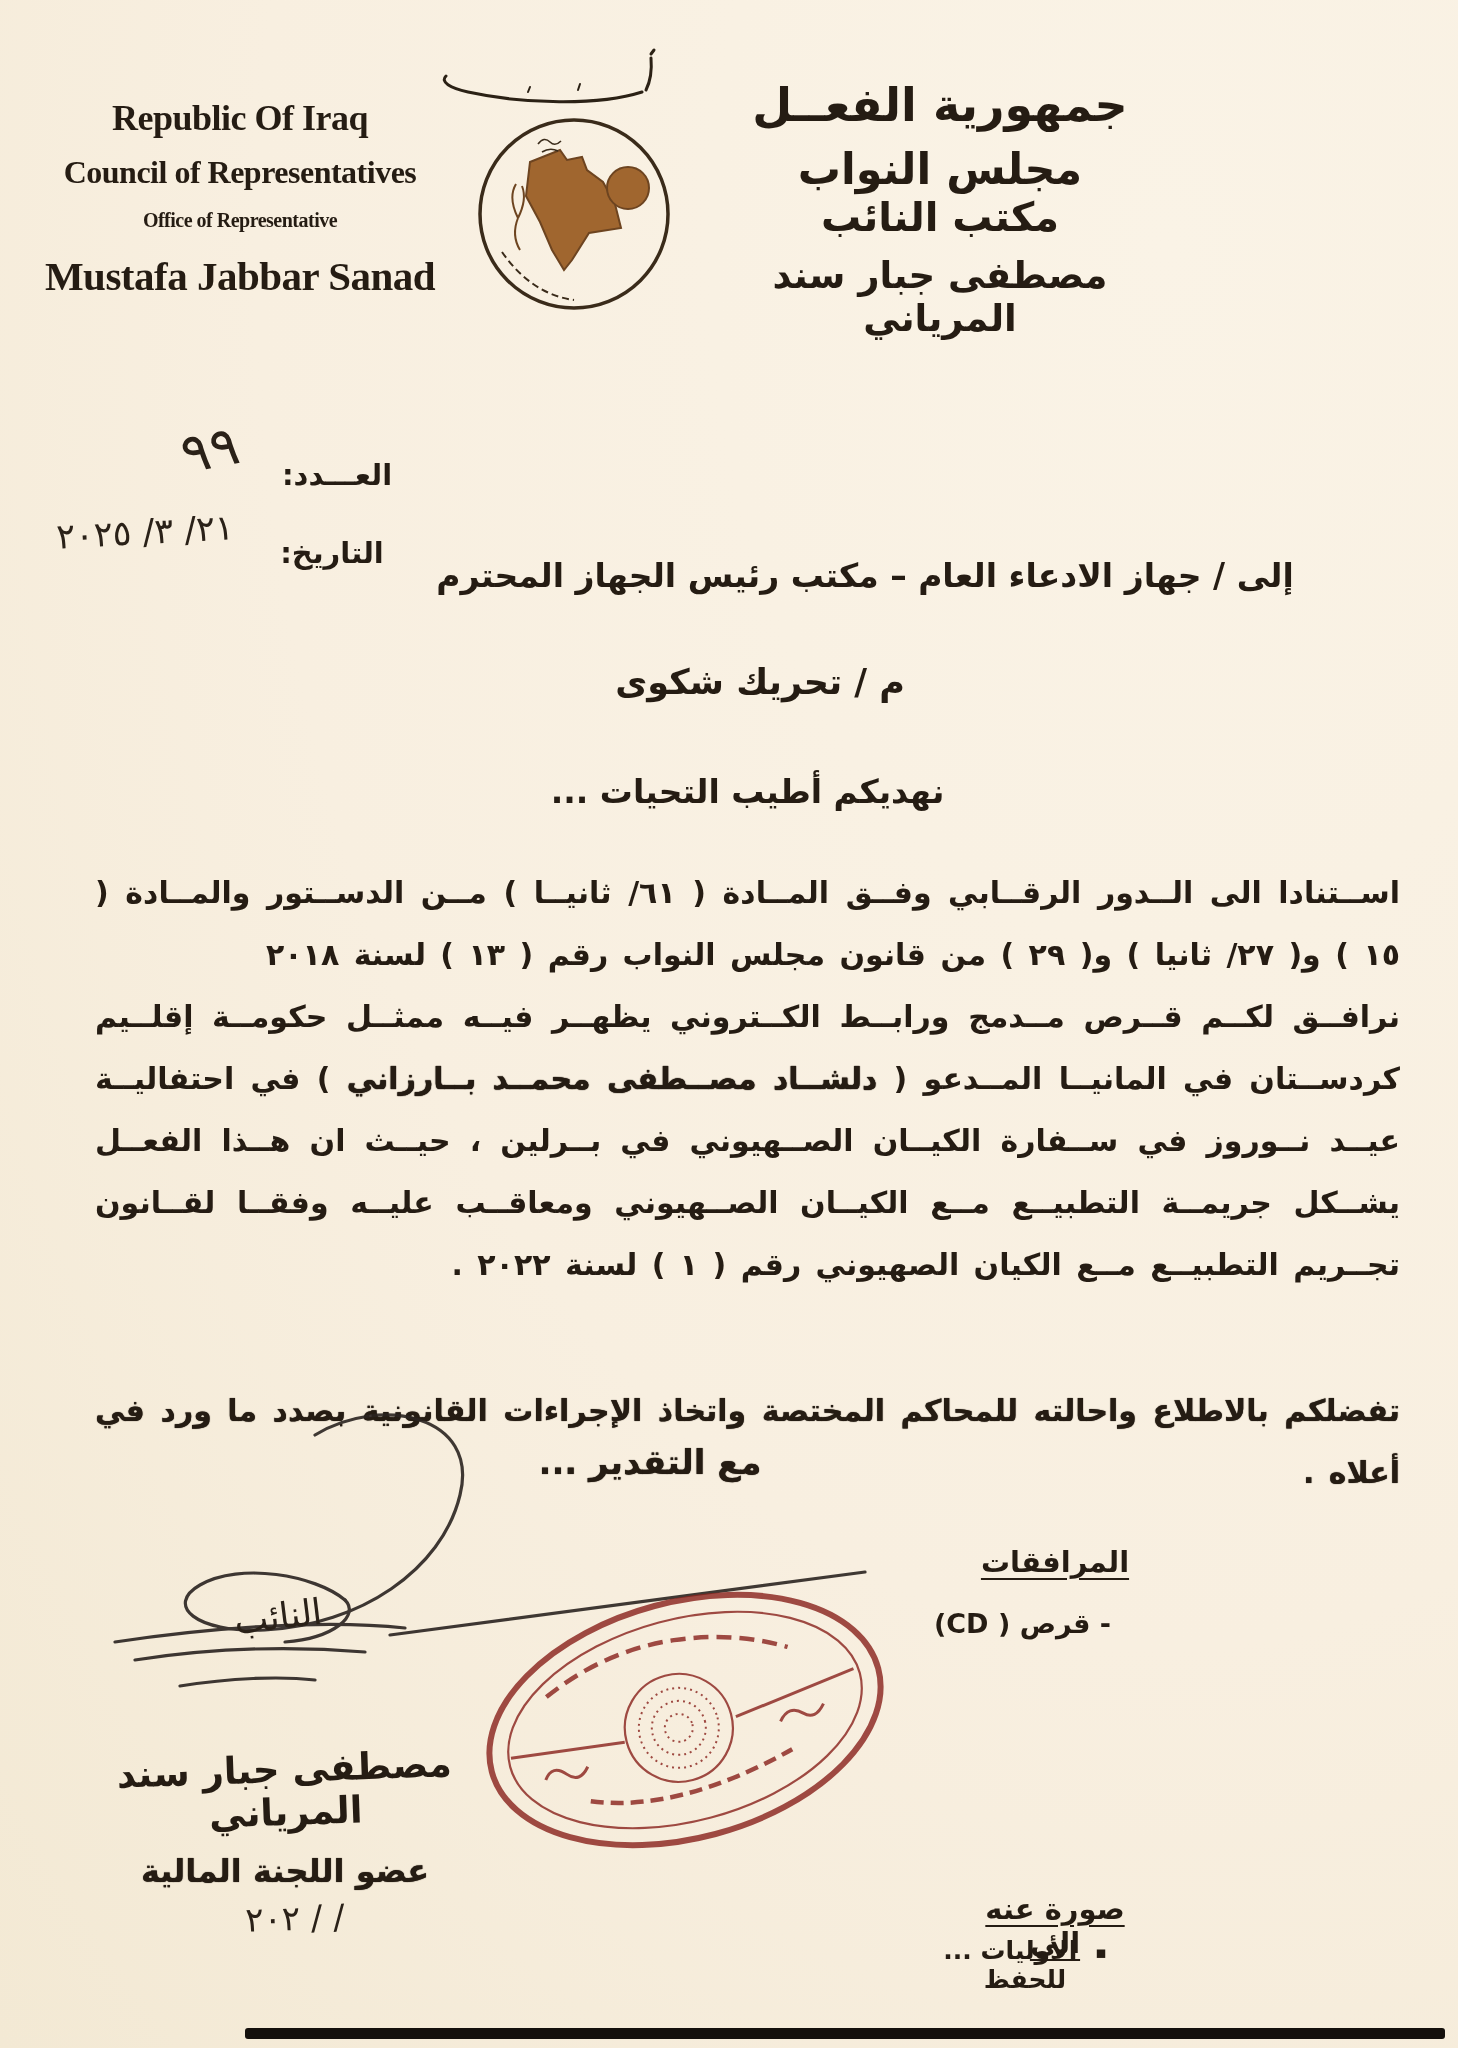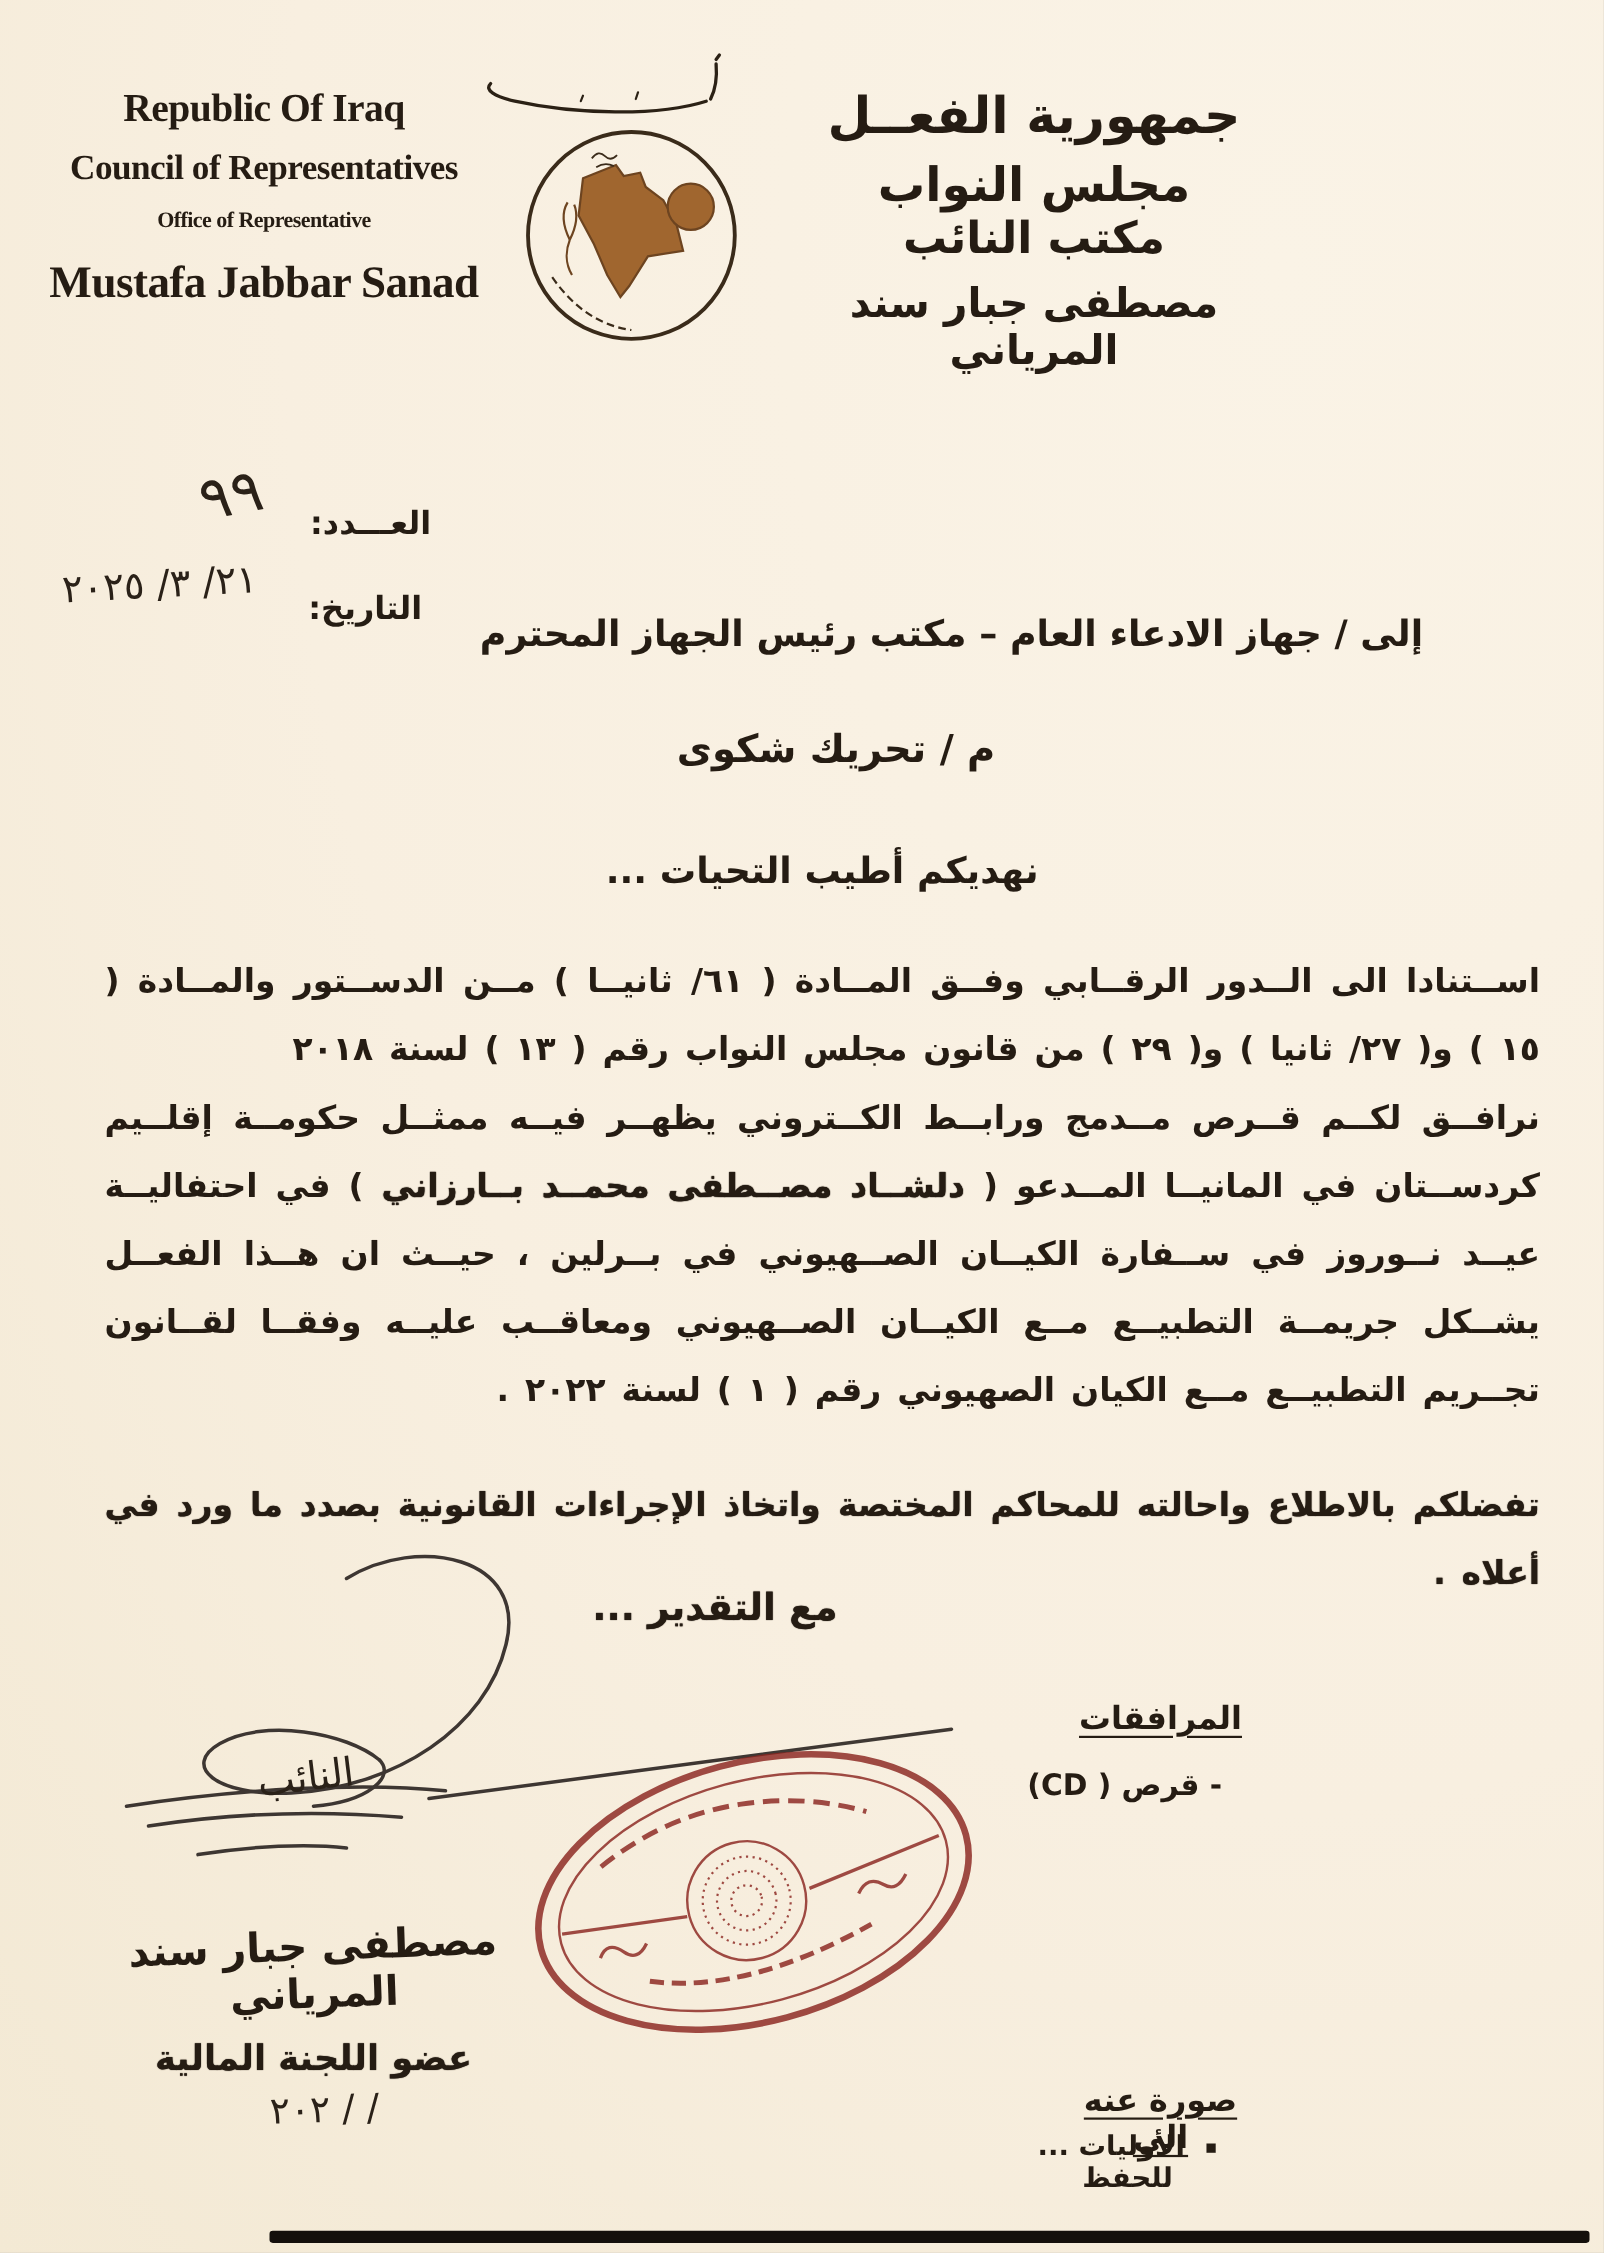--- a/index.html
+++ b/index.html
@@ -15,21 +15,21 @@
   .abs{position:absolute;}
   .ar{direction:rtl;font-family:"DejaVu Sans",sans-serif;}
   .en{font-family:"Liberation Serif",serif;}
   .center{text-align:center;}
   .right{text-align:center;}
   .bold{font-weight:700;}
   .just{text-align:justify;text-align-last:right;}
   .hand{font-weight:400;color:#2a2118;}
   .underline{text-decoration:underline;text-underline-offset:6px;}
   
-  .en-line{font-weight:700;letter-spacing:-0.5px;line-height:1.0;}
+  .en-line{font-weight:700;letter-spacing:-0.5px;line-height:1.0;margin-top:20px;}
   
   .para{font-size:30px;font-weight:700;line-height:62px;letter-spacing:0;word-spacing:4px;}
   .bolder{font-weight:700;text-shadow:0 0 1px #251c13, 0 0 1px #251c13;}
   svg{display:block;overflow:visible;}
 </style>
 </head>
 <body>
 
 <div id="page">
 
@@ -95,21 +95,21 @@
   <div class="abs ar bold center" style="left:520px;top:662px;width:480px;font-size:35px;">م / تحريك شكوى</div>
 
   <div class="abs ar bold right" style="left:95px;top:772px;width:1305px;font-size:33px;">نهديكم أطيب التحيات ...</div>
 
   <div class="abs ar para just" style="left:95px;top:862px;width:1305px;">اســتنادا الى الــدور الرقــابي وفــق المــادة ( ٦١/ ثانيــا ) مــن الدســتور والمــادة ( ١٥ ) و( ٢٧/ ثانيا ) و( ٢٩ ) من قانون مجلس النواب رقم ( ١٣ ) لسنة ٢٠١٨</div>
 
   <div class="abs ar para just" style="left:95px;top:986px;width:1305px;">
     <span>نرافــق لكــم قــرص مــدمج ورابــط الكــتروني يظهــر فيــه ممثــل حكومــة إقلــيم كردســتان في المانيــا المــدعو ( </span><span class="bolder">دلشــاد مصــطفى محمــد بــارزاني</span><span> ) في احتفاليــة عيــد نــوروز في ســفارة الكيــان الصــهيوني في بــرلين ، حيــث ان هــذا الفعــل يشــكل جريمــة التطبيــع مــع الكيــان الصــهيوني ومعاقــب عليــه وفقــا لقــانون تجــريم التطبيــع مــع الكيان الصهيوني رقم ( ١ ) لسنة ٢٠٢٢ .</span>
   </div>
 
-  <div class="abs ar para just" style="left:95px;top:1338px;width:1305px;text-shadow:0 0 1px #251c13;">تفضلكم بالاطلاع واحالته للمحاكم المختصة واتخاذ الإجراءات القانونية بصدد ما ورد في أعلاه .</div>
+  <div class="abs ar para just" style="left:95px;top:1380px;width:1305px;text-shadow:0 0 1px #251c13;">تفضلكم بالاطلاع واحالته للمحاكم المختصة واتخاذ الإجراءات القانونية بصدد ما ورد في أعلاه .</div>
 
   <div class="abs ar bold center" style="left:500px;top:1442px;width:300px;font-size:34px;text-shadow:0 0 1px #251c13;">مع التقدير ...</div>
 
   <div class="abs ar bold right underline" style="left:965px;top:1545px;width:180px;font-size:29px;">المرافقات</div>
   <div class="abs ar right" style="left:900px;top:1608px;width:245px;font-size:27px;font-weight:700;">- قرص ( CD)</div>
 
   <div class="abs" style="left:60px;top:1390px;width:920px;height:580px;">
     <svg width="920" height="580" viewBox="0 0 920 580">
 
       <g fill="none" stroke="#2a2320" stroke-width="3.2" stroke-linecap="round" opacity="0.9">

